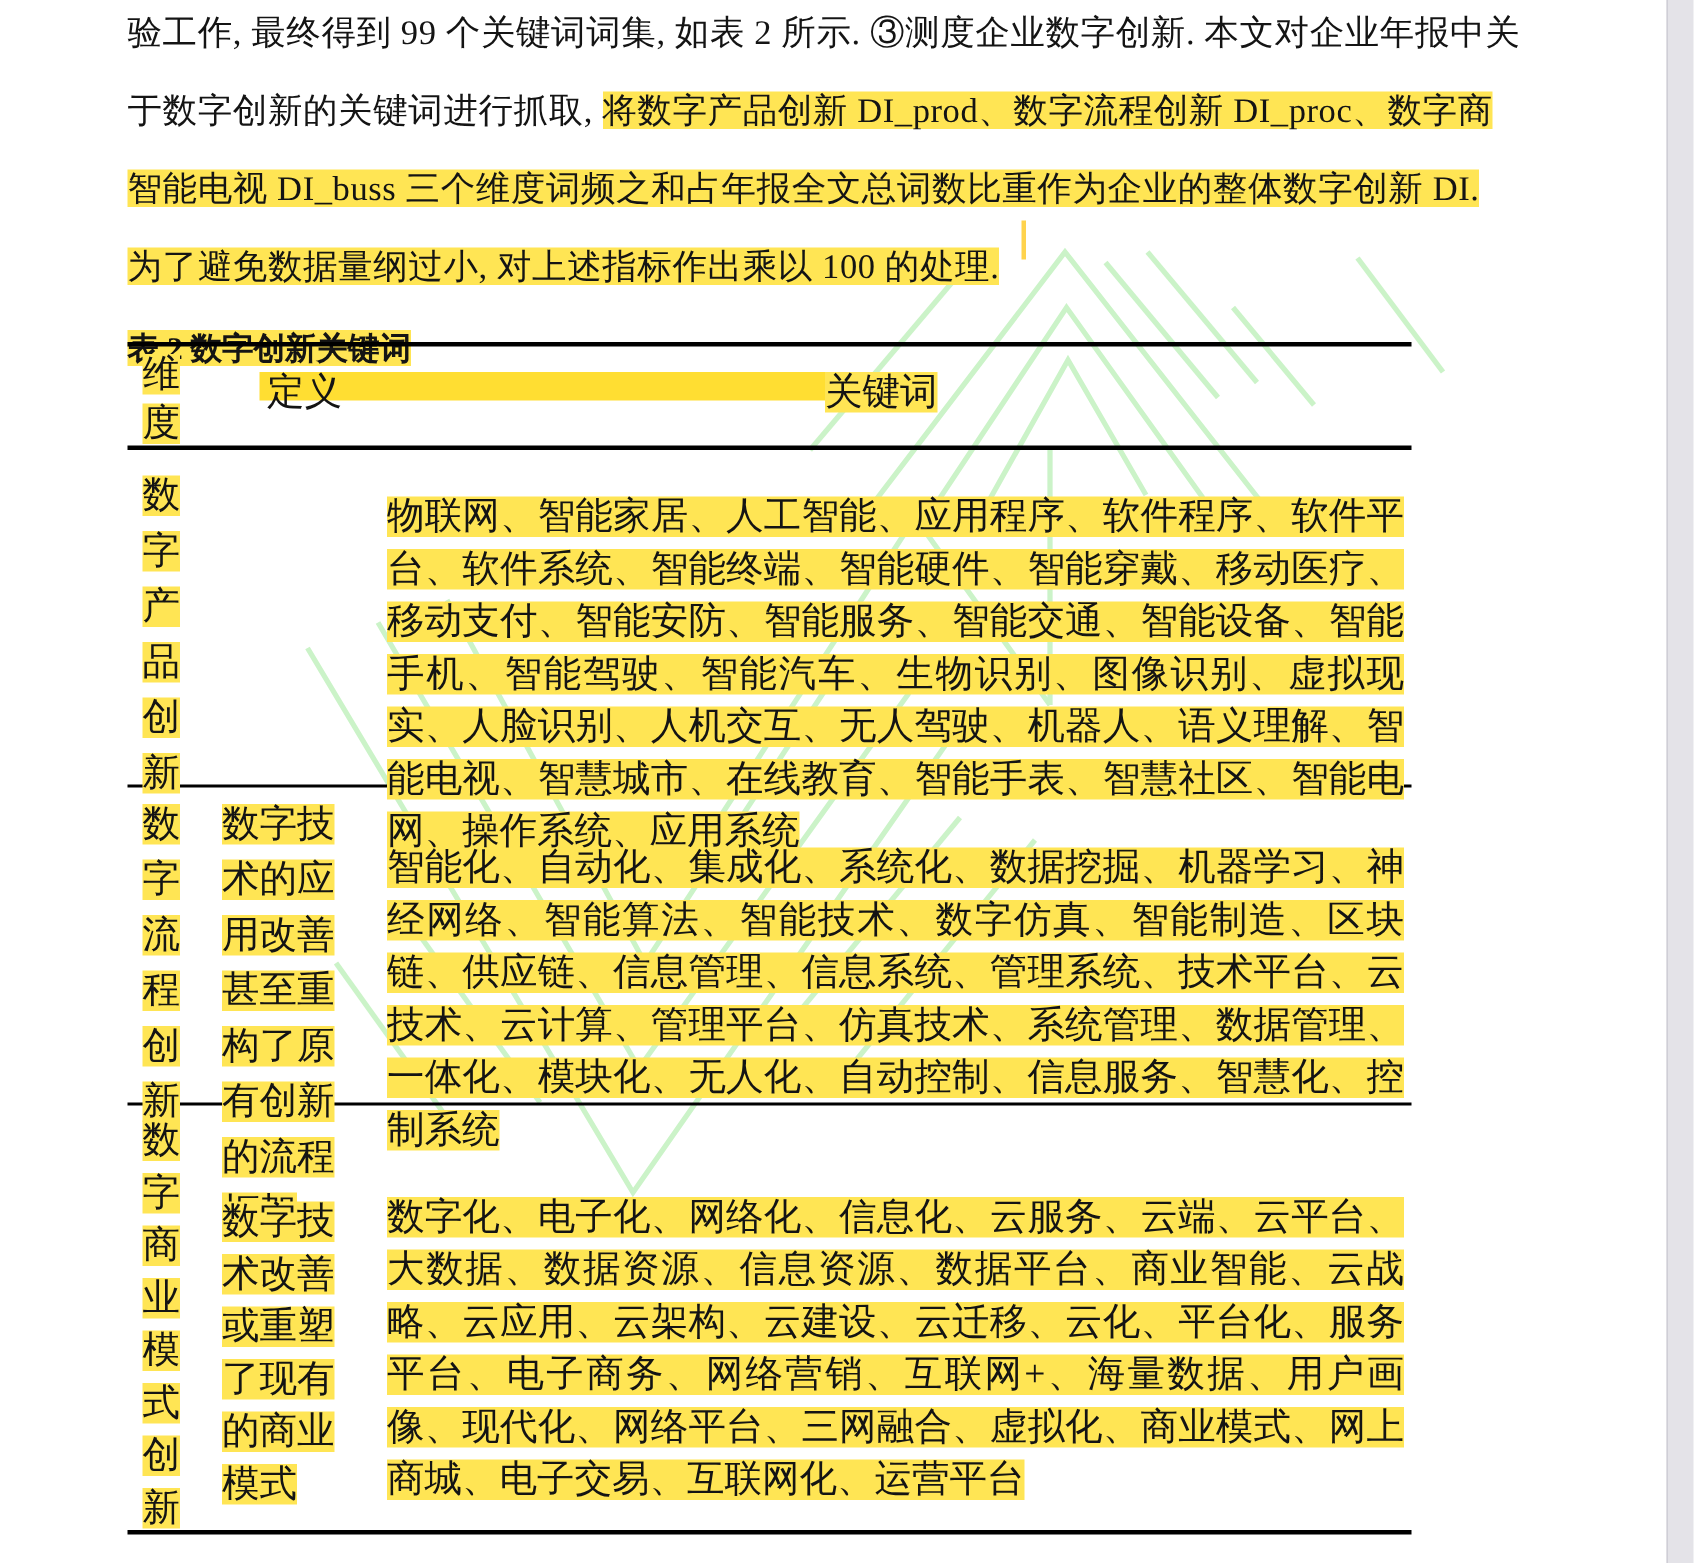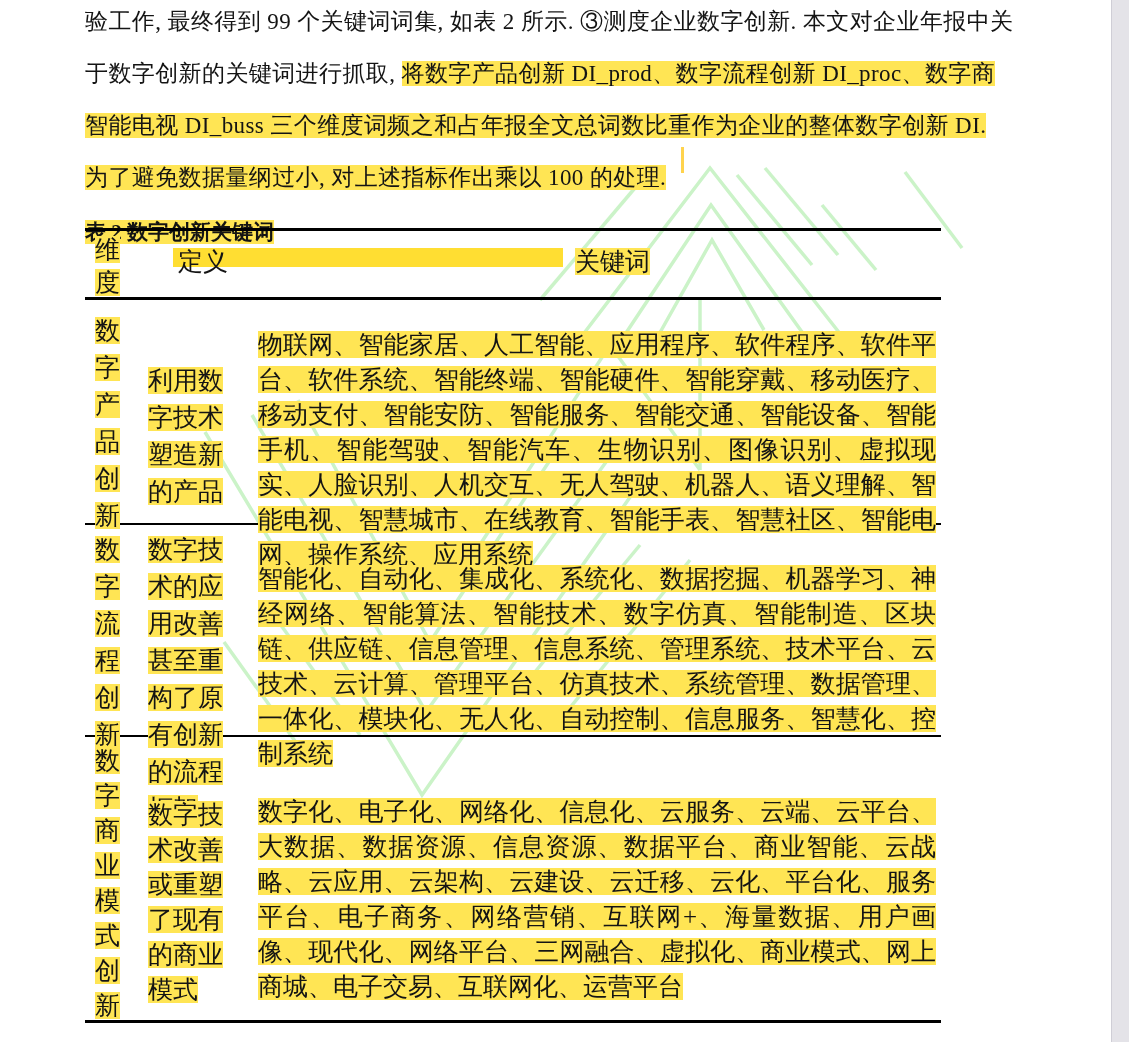--- a/index.html
+++ b/index.html
@@ -63,21 +63,21 @@
     line-height:35px; text-align:justify; word-break:break-all;
   }
   .r3 .dimcell { line-height:35px; }
   .r3 .defcell { line-height:35px; }
 
   .hdr-dim { position:absolute; left:10px; top:2px; width:23px; line-height:33px; word-break:break-all; }
   .hdr-bar {
     position:absolute; left:88px; top:17px; width:390px; height:19px;
     background:var(--hlbar); line-height:27px; padding-left:5px;
   }
-  .hdr-kw { position:absolute; left:490px; top:17px; line-height:27px; }
+  .hdr-kw { position:absolute; left:465px; top:17px; line-height:27px; }
 
   .scrollbar {
     position:absolute; right:0; top:0; width:18px; height:100%;
     background:var(--track); border-left:1px solid #cfced6; z-index:2;
   }
 </style>
 </head>
 <body>
 
 <svg class="wm-svg" width="1129" height="1042" viewBox="0 0 1129 1042">
@@ -137,23 +137,20 @@
       </div>
       <div class="hdr-kw">
         <span class="hl">关键词</span>
       </div>
     </div>
 
     <div class="trow r1">
       <div class="dimcell" style="top:12px">
         <span class="hl">数字产品创新</span>
       </div>
-      <div class="defcell" style="top:62px">
-        <span class="hl">利用数字技术塑造新的产品</span>
-      </div>
       <div class="kwcell" style="top:27px">
         <span class="hl">物联网、智能家居、人工智能、应用程序、软件程序、软件平台、软件系统、智能终端、智能硬件、智能穿戴、移动医疗、移动支付、智能安防、智能服务、智能交通、智能设备、智能手机、智能驾驶、智能汽车、生物识别、图像识别、虚拟现实、人脸识别、人机交互、无人驾驶、机器人、语义理解、智能电视、智慧城市、在线教育、智能手表、智慧社区、智能电网、操作系统、应用系统</span>
       </div>
     </div>
 
     <div class="trow r2">
       <div class="dimcell" style="top:6px">
         <span class="hl">数字流程创新</span>
       </div>
       <div class="defcell" style="top:6px">

